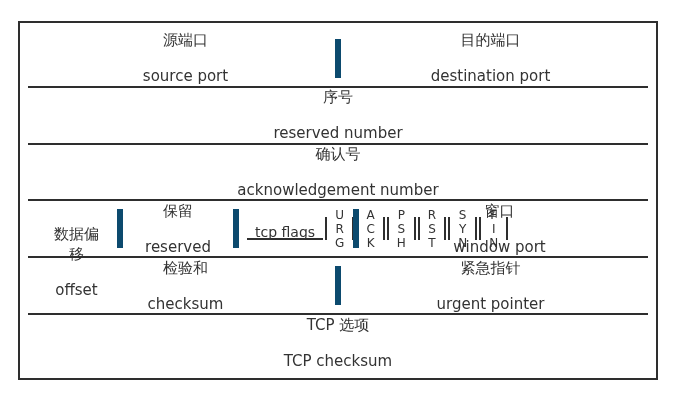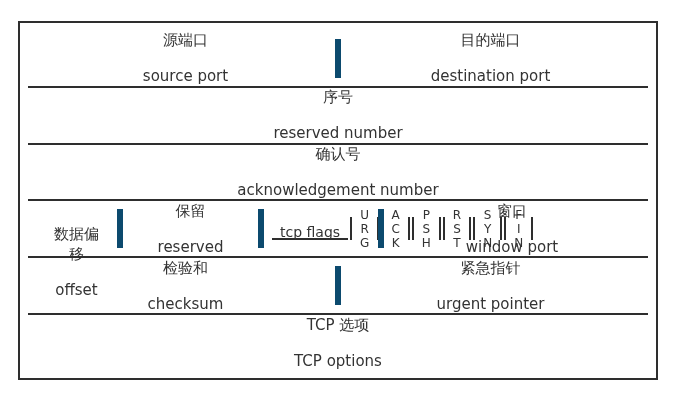--- a/index.html
+++ b/index.html
@@ -28,21 +28,21 @@
     align-items: center;
     justify-content: center;
     text-align: center;
   }
   .half { flex: 1 1 0; }
   .full { flex: 1 1 0; }
   .zh { font-size: 15px; line-height: 20px; }
   .en { font-size: 15px; line-height: 20px; }
   
   .w-offset   { width: 81px; margin-top: 45px; }
-  .w-reserved { width: 141px; text-align: center; }
+  .w-reserved { width: 116px; text-align: center; }
   .w-window   { flex: 1 1 0; }
   .flags-group {
     width: 120px;
     display: flex;
     flex-direction: row;
   }
   .flags-header {
     flex: 0 0 auto;
     text-align: center;
     font-size: 14px;
@@ -145,17 +145,17 @@
     </div>
     <div class="cell half bl">
       <div class="zh">紧急指针</div>
       <div class="en">urgent pointer</div>
     </div>
   </div>
 
   <div class="row bt">
     <div class="cell full">
       <div class="zh">TCP 选项</div>
-      <div class="en">TCP options</div>
+      <div class="en">TCP checksum</div>
     </div>
   </div>
 
 </div>
 
 </body></html>

